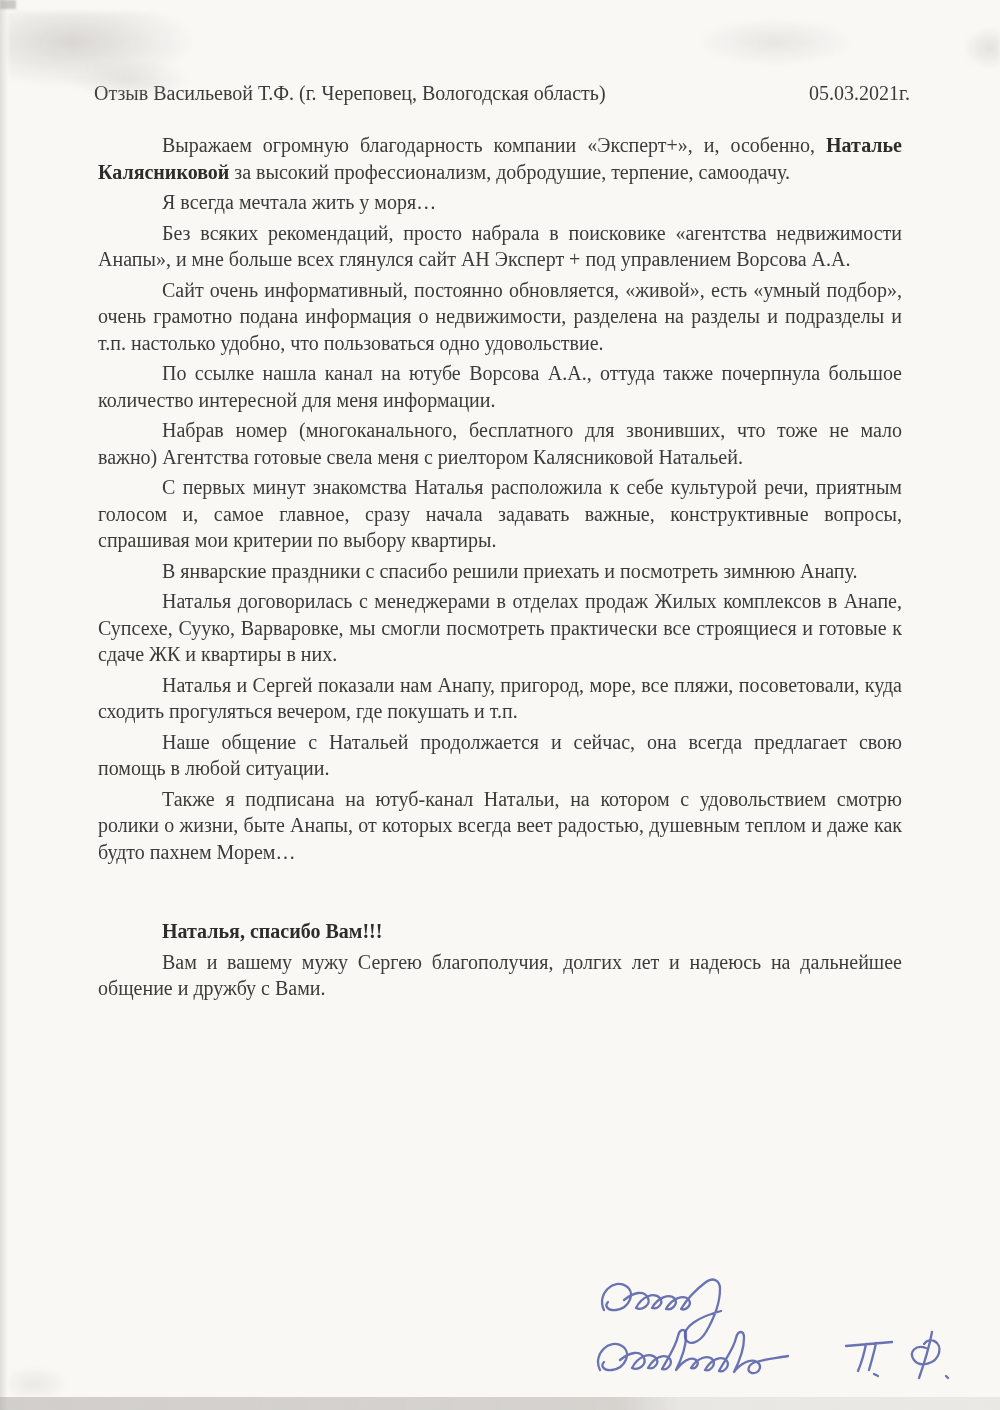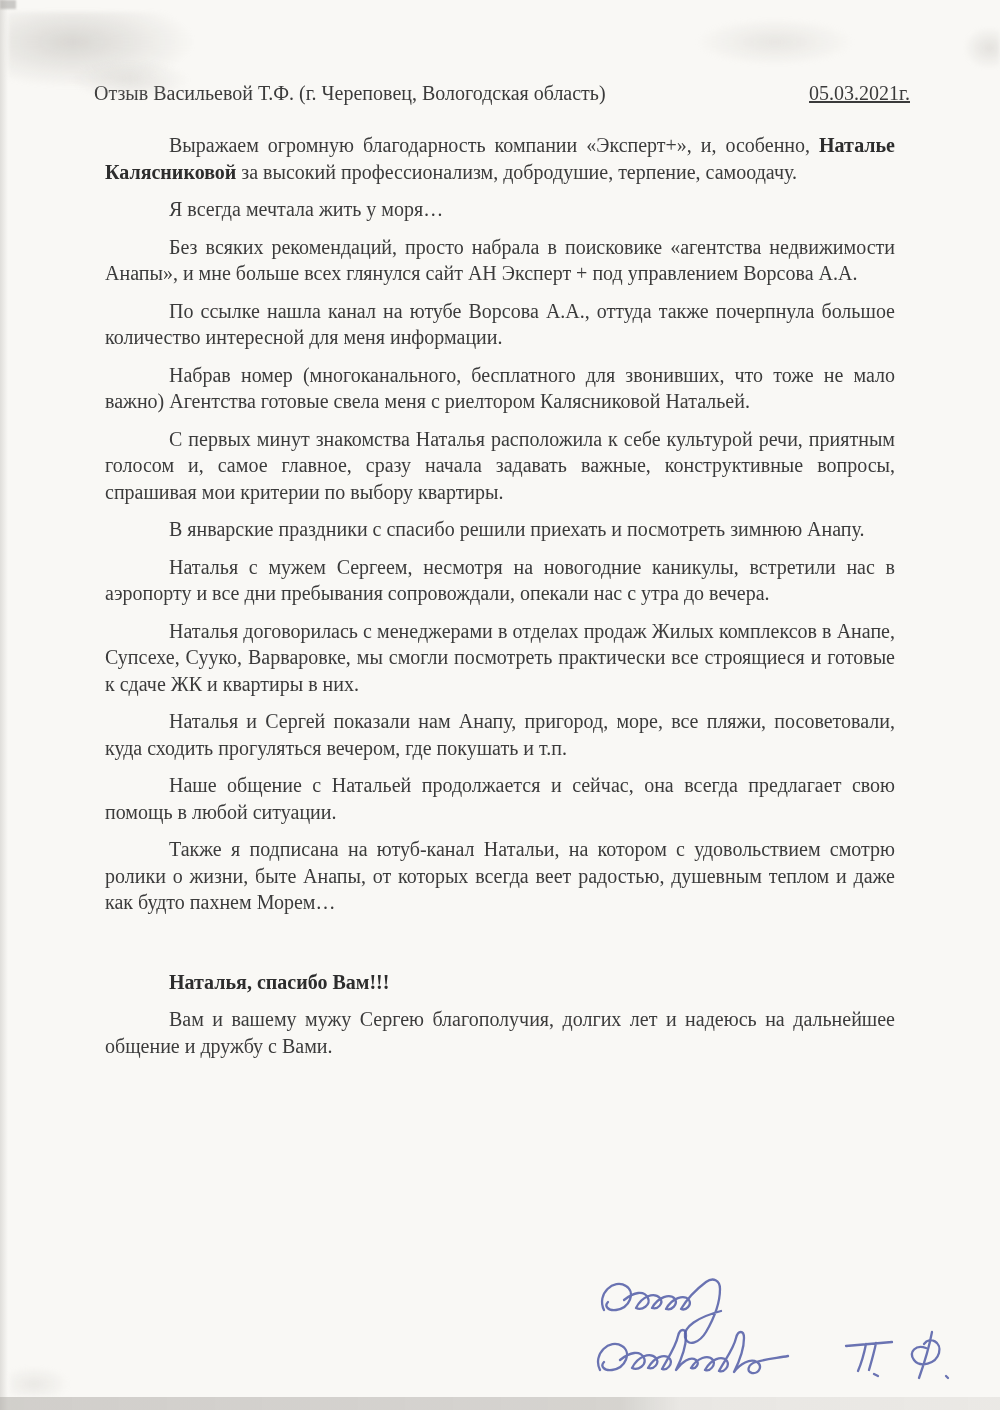--- a/index.html
+++ b/index.html
@@ -61,33 +61,33 @@
   .header-row {
     display: flex;
     justify-content: space-between;
     align-items: baseline;
     margin: 0;
     padding: 80px 18px 0 94px;
     font-size: 20px;
     line-height: 26px;
     color: #3b3b3b;
   }
-  .header-row .doc-date { margin-right: 72px; white-space: nowrap; text-decoration: underline; }
+  .header-row .doc-date { margin-right: 72px; white-space: nowrap; }
 
   .doc-body {
     width: 812px;
     margin: 26px 0 0 94px;
     font-size: 20px;
     line-height: 26.5px;
     color: #3b3b3b;
     text-align: justify;
     text-align-last: left;
   }
   .doc-body p.para {
-    margin: 11px;
+    margin: 4px;
     text-indent: 64px;
   }
   .doc-body p.para.space-before {
     margin-top: 53px;
   }
   .doc-body span.bold {
     font-weight: bold;
     color: #2d2d2d;
   }
 
@@ -123,25 +123,25 @@
 
   <div class="header-row">
     <span class="doc-title">Отзыв Васильевой Т.Ф. (г. Череповец, Вологодская область)</span>
     <span class="doc-date">05.03.2021г.</span>
   </div>
 
   <div class="doc-body" id="doc-body">
       <p class="para"><span>Выражаем огромную благодарность компании «Эксперт+», и, особенно, </span><span class="bold">Наталье Калясниковой</span><span> за высокий профессионализм, добродушие, терпение, самоодачу.</span></p>
       <p class="para"><span>Я всегда мечтала жить у моря…</span></p>
       <p class="para"><span>Без всяких рекомендаций, просто набрала в поисковике «агентства недвижимости Анапы», и мне больше всех глянулся сайт АН Эксперт + под управлением Ворсова А.А.</span></p>
+      <p class="para"><span>Сайт очень информативный, постоянно обновляется, «живой», есть «умный подбор», очень грамотно подана информация о недвижимости, разделена на разделы и подразделы и т.п. настолько удобно, что пользоваться одно удовольствие.</span></p>
       <p class="para"><span>По ссылке нашла канал на ютубе Ворсова А.А., оттуда также почерпнула большое количество интересной для меня информации.</span></p>
       <p class="para"><span>Набрав номер (многоканального, бесплатного для звонивших, что тоже не мало важно) Агентства готовые свела меня с риелтором Калясниковой Натальей.</span></p>
       <p class="para"><span>С первых минут знакомства Наталья расположила к себе культурой речи, приятным голосом и, самое главное, сразу начала задавать важные, конструктивные вопросы, спрашивая мои критерии по выбору квартиры.</span></p>
       <p class="para"><span>В январские праздники с спасибо решили приехать и посмотреть зимнюю Анапу.</span></p>
-      <p class="para"><span>Наталья с мужем Сергеем, несмотря на новогодние каникулы, встретили нас в аэропорту и все дни пребывания сопровождали, опекали нас с утра до вечера.</span></p>
       <p class="para"><span>Наталья договорилась с менеджерами в отделах продаж Жилых комплексов в Анапе, Супсехе, Сууко, Варваровке, мы смогли посмотреть практически все строящиеся и готовые к сдаче ЖК и квартиры в них.</span></p>
       <p class="para"><span>Наталья и Сергей показали нам Анапу, пригород, море, все пляжи, посоветовали, куда сходить прогуляться вечером, где покушать и т.п.</span></p>
       <p class="para"><span>Наше общение с Натальей продолжается и сейчас, она всегда предлагает свою помощь в любой ситуации.</span></p>
       <p class="para"><span>Также я подписана на ютуб-канал Натальи, на котором с удовольствием смотрю ролики о жизни, быте Анапы, от которых всегда веет радостью, душевным теплом и даже как будто пахнем Морем…</span></p>
       <p class="para space-before"><span class="bold">Наталья, спасибо Вам!!!</span></p>
       <p class="para"><span>Вам и вашему мужу Сергею благополучия, долгих лет и надеюсь на дальнейшее общение и дружбу с Вами.</span></p>
     </div>
 
   <div class="signature-wrap" title="Васильева Т.Ф.">
     <svg viewBox="0 0 420 145" xmlns="http://www.w3.org/2000/svg">

